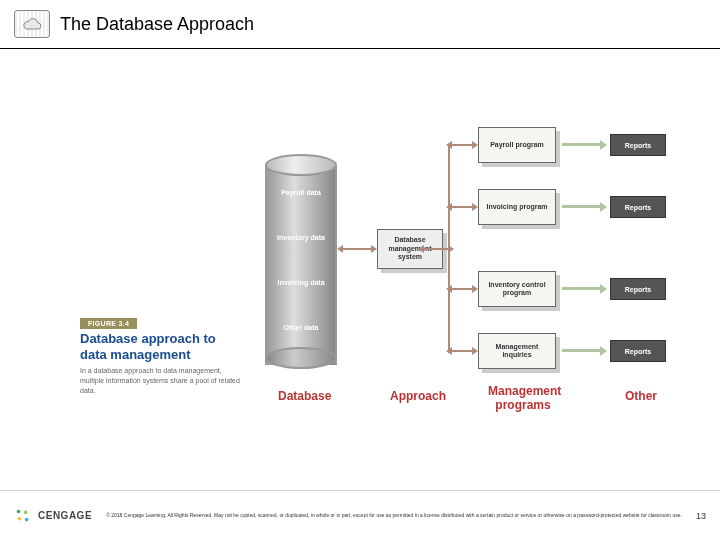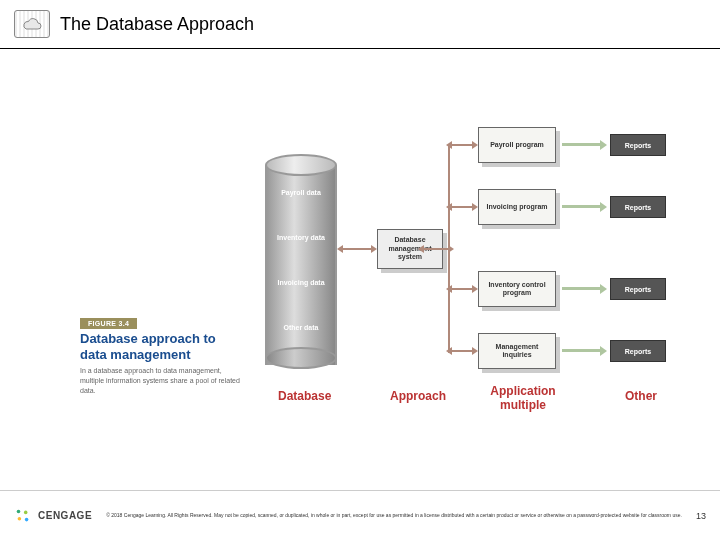--- a/index.html
+++ b/index.html
@@ -107,21 +107,21 @@
   <div class="arrow-bi" style="left:452px;top:239px;width:20px"></div>
   <div class="arrow-bi" style="left:452px;top:301px;width:20px"></div>
 
   <div class="arrow-r" style="left:562px;top:94px;width:38px"></div>
   <div class="arrow-r" style="left:562px;top:156px;width:38px"></div>
   <div class="arrow-r" style="left:562px;top:238px;width:38px"></div>
   <div class="arrow-r" style="left:562px;top:300px;width:38px"></div>
 
   <div class="col-lbl" style="left:278px;top:340px">Database</div>
   <div class="col-lbl" style="left:390px;top:340px">Approach</div>
-  <div class="col-lbl" style="left:488px;top:335px;width:70px;text-align:center">Application multiple</div>
+  <div class="col-lbl" style="left:488px;top:335px;width:70px;text-align:center">Management programs</div>
   <div class="col-lbl" style="left:625px;top:340px">Other</div>
 
   <div class="fig-caption">
     <div class="fig-bar">FIGURE 3.4</div>
     <div class="fig-title">Database approach to data management</div>
     <div class="fig-body">In a database approach to data management, multiple information systems share a pool of related data.</div>
   </div>
 </div>
 
 <div class="footer">

